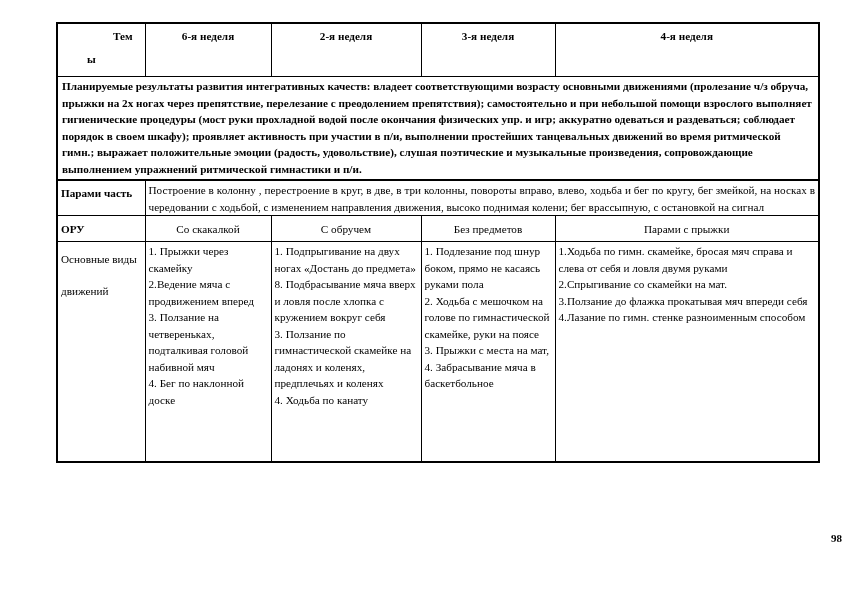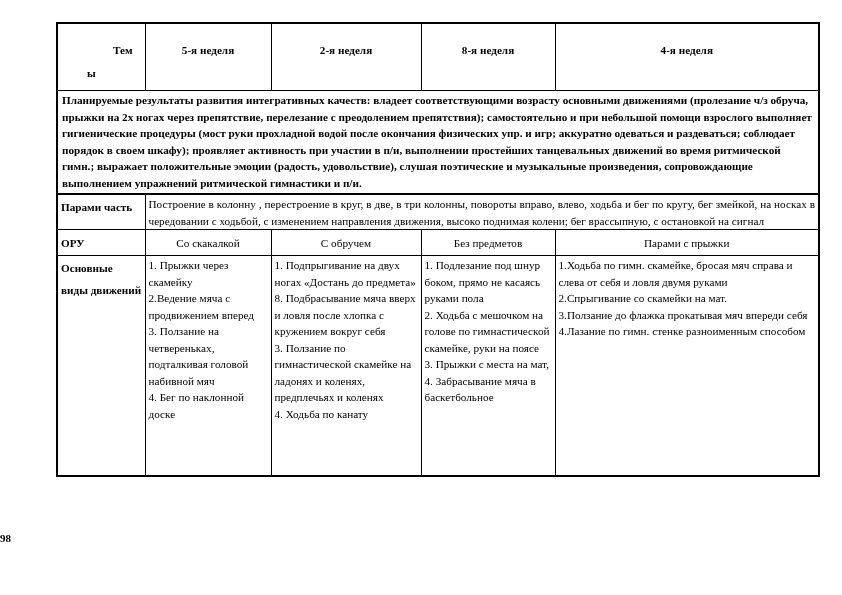--- a/index.html
+++ b/index.html
@@ -5,54 +5,54 @@
   html, body { margin:0; padding:0; background:#ffffff; }
   body { width:842px; height:595px; position:relative; overflow:hidden;
          font-family:"Liberation Serif","DejaVu Serif",serif; color:#000; }
   table.plan { position:absolute; left:56px; top:22px; width:762px;
                border-collapse:collapse; table-layout:fixed; font-size:11.2px; line-height:16.5px; }
   table.plan td { border:1px solid #000; vertical-align:top; padding:1px 3px 0 3px; }
   table.plan tr.head td { border-top:2px solid #000; }
   table.plan td:first-child { border-left:2px solid #000; }
   table.plan td:last-child { border-right:2px solid #000;font-family:Liberation Serif, serif; }
   table.plan tr.last td { border-bottom:2px solid #000; }
-  tr.head td { height:48px; font-weight:bold; text-align:center; padding-top:18px; }
+  tr.head td { height:48px; font-weight:bold; text-align:center; padding-top:4px; }
   tr.head td.themes { text-align:right; padding-right:12px; }
   tr.head td.themes .tail { display:block; text-align:left; padding-left:26px; margin-top:6px; }
   tr.results td { font-weight:bold; padding:1px 4px 2px 4px; border-bottom:2px solid #000; }
   tr.intro td.label { font-weight:bold; line-height:22px; }
   tr.intro td.content { text-align:justify; font-weight:normal;margin-top:7px; }
   tr.oru td { height:24px; text-align:center; vertical-align:middle;margin-top:40px; }
   tr.oru td.label { text-align:left; font-weight:bold; }
   tr.main td { height:218px; }
-  tr.main td.label { font-weight:bold; line-height:22px; }
+  tr.main td.label { font-weight:normal; line-height:32px; }
   .cell-text { white-space:pre-line; }
-  .page-number { position:absolute; left:0; width:842px; top:532px; text-align:left;
+  .page-number { position:absolute; left:0; width:842px; top:532px; text-align:right;
                  font-size:11px; font-weight:bold; }
 </style>
 </head>
 <body>
 
 <table class="plan">
   <colgroup>
     <col style="width:88px">
     <col style="width:126px">
     <col style="width:150px">
     <col style="width:134px">
     <col style="width:264px">
   </colgroup>
   <tbody>
       <tr class="head">
     <td class="themes">
       <span>Тем</span>
       <span class="tail">ы</span>
     </td>
-    <td>5-я неделя</td>
+    <td>6-я неделя</td>
     <td>2-я неделя</td>
-    <td>8-я неделя</td>
+    <td>3-я неделя</td>
     <td>4-я неделя</td>
   </tr>
   <tr class="results">
     <td colspan="5">Планируемые результаты развития интегративных качеств: владеет соответствующими возрасту основными движениями (пролезание ч/з обруча, прыжки на 2х ногах через препятствие, перелезание с преодолением препятствия); самостоятельно и при небольшой помощи взрослого выполняет гигиенические процедуры (мост руки прохладной водой после окончания физических упр. и игр; аккуратно одеваться и раздеваться; соблюдает порядок в своем шкафу); проявляет активность при участии в п/и, выполнении простейших танцевальных движений во время ритмической гимн.; выражает положительные эмоции (радость, удовольствие), слушая поэтические и музыкальные произведения, сопровождающие выполнением упражнений ритмической гимнастики и п/и.</td>
   </tr>
   <tr class="intro">
     <td class="label">Парами часть</td>
     <td colspan="4" class="content">Построение в колонну , перестроение в круг, в две, в три колонны,  повороты вправо, влево, ходьба и бег по кругу, бег змейкой, на носках в чередовании с ходьбой, с изменением направления движения, высоко поднимая колени; бег врассыпную, с остановкой на сигнал</td>
   </tr>
   <tr class="oru">

